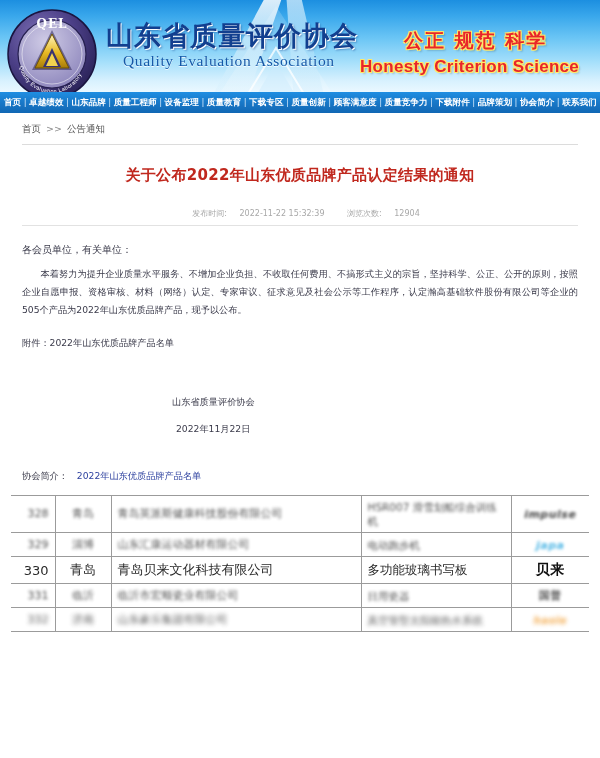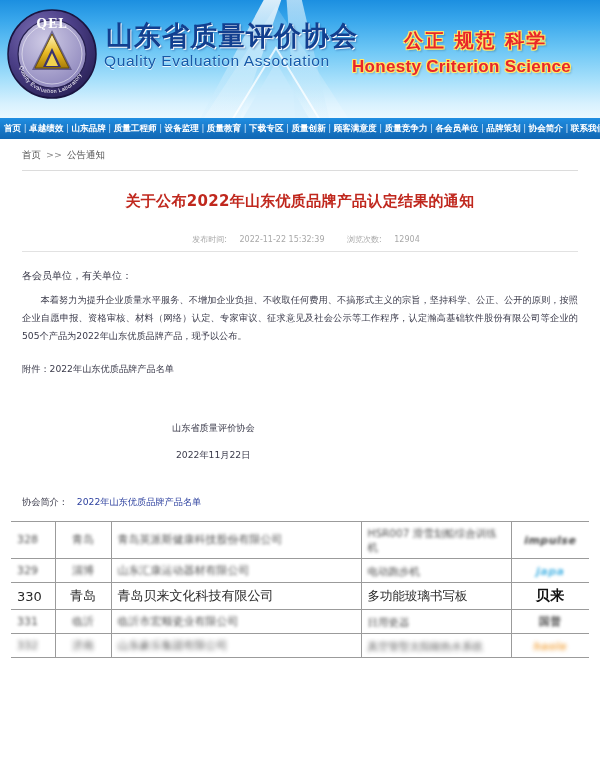--- a/index.html
+++ b/index.html
@@ -7,58 +7,58 @@
     width: 600px; height: 758px;
     background: #ffffff;
     font-family: "Liberation Sans", "DejaVu Sans", sans-serif;
     overflow: hidden;
   }
   .page { position: relative; width: 600px; height: 758px; background: #fff; }
 
   
   .banner {
     position: relative;
-    width: 600px; height: 118px;
+    width: 600px; height: 92px;
     background: linear-gradient(180deg,#1c8fe0 0%, #3aa8ec 18%, #6cc6f5 42%, #a7e0fb 68%, #d8f1fe 88%, #eaf8ff 100%);
     overflow: hidden;
   }
   .banner-rays {
     position: absolute; left: 150px; top: -10px; width: 260px; height: 140px;
     pointer-events: none;
   }
   .logo-wrap {
     position: absolute; left: 6px; top: 8px; width: 92px; height: 92px;
   }
   .logo-svg { display: block; width: 92px; height: 92px; }
   .org-cn {
     position: absolute; left: 106px; top: 18px;
     font-family: "DejaVu Sans", sans-serif;
     font-size: 27px; font-weight: 700; letter-spacing: 1px;
     color: #123f8f;
     text-shadow: 1px 1px 0 #ffffff, 2px 2px 2px rgba(0,40,120,.35);
     white-space: nowrap;
   }
   .org-en {
-    position: absolute; left: 104px; top: 52px;
-    font-family: Liberation Sans, sans-serif;
+    position: absolute; left: 123px; top: 52px;
+    font-family: Liberation Serif, serif;
     font-size: 15.5px; font-weight: 400; letter-spacing: .6px;
     color: #1559a8;
     text-shadow: 0 1px 0 rgba(255,255,255,.85);
     white-space: nowrap;
   }
   .slogan-cn {
     position: absolute; left: 404px; top: 28px;
     font-family: "DejaVu Sans", sans-serif;
     font-size: 19px; font-weight: 700; letter-spacing: 2px;
     color: #e8262a;
     text-shadow: 1px 1px 0 #ffe96a, -1px -1px 0 #ffe96a, 1px -1px 0 #ffe96a, -1px 1px 0 #ffe96a, 2px 2px 2px rgba(0,0,0,.22);
     white-space: nowrap;
   }
   .slogan-en {
-    position: absolute; left: 352px; top: 57px;
+    position: absolute; left: 360px; top: 57px;
     font-family: "Liberation Sans", sans-serif;
     font-size: 17px; font-weight: 700; letter-spacing: .3px;
     color: #e8262a;
     text-shadow: 1px 1px 0 #ffe96a, -1px -1px 0 #ffe96a, 1px -1px 0 #ffe96a, -1px 1px 0 #ffe96a, 2px 2px 2px rgba(0,0,0,.2);
     white-space: nowrap;
   }
 
   
   .navbar {
     width: 600px; height: 21px;
@@ -162,21 +162,21 @@
   .doc-table td {
     border-top: 1px solid #9b9b9b;
     border-bottom: 1px solid #9b9b9b;
     border-right: 1px solid #9b9b9b;
     padding: 4px 6px;
     vertical-align: middle;
     color: #2a2a2a;
   }
   .doc-table tr td:first-child { border-left: none; border-right: 1px solid #9b9b9b; }
   .doc-table tr td:last-child { border-right: none; text-align: center; }
-  .col-no    { width: 44px;  text-align: left; font-size: 11px; }
+  .col-no    { width: 44px;  text-align: right; font-size: 11px; }
   .col-city  { width: 56px;  text-align: center; font-size: 11px; }
   .col-comp  { width: 250px; text-align: left;   font-size: 11px; }
   .col-prod  { width: 150px; text-align: left;   font-size: 10.5px; }
   .col-brand { width: 78px;  text-align: center; font-size: 12px; font-weight: 700; }
 
   tr.row-blur-1 td { filter: blur(1.6px); opacity: .82; }
   tr.row-blur-2 td { filter: blur(2.1px); opacity: .78; }
   tr.row-sharp td  { filter: none; }
   tr.row-sharp .col-no    { font-size: 13px; }
   tr.row-sharp .col-city  { font-size: 13px; }
@@ -270,21 +270,21 @@
       <span class="nav-item">质量教育</span>
       <span class="nav-sep">|</span>
       <span class="nav-item">下载专区</span>
       <span class="nav-sep">|</span>
       <span class="nav-item">质量创新</span>
       <span class="nav-sep">|</span>
       <span class="nav-item">顾客满意度</span>
       <span class="nav-sep">|</span>
       <span class="nav-item">质量竞争力</span>
       <span class="nav-sep">|</span>
-      <span class="nav-item">各会员单位</span>
+      <span class="nav-item">下载附件</span>
       <span class="nav-sep">|</span>
       <span class="nav-item">品牌策划</span>
       <span class="nav-sep">|</span>
       <span class="nav-item">协会简介</span>
       <span class="nav-sep">|</span>
       <span class="nav-item">联系我们</span>
       <span class="nav-sep">|</span>
     </nav>
 
   <div class="breadcrumb">

